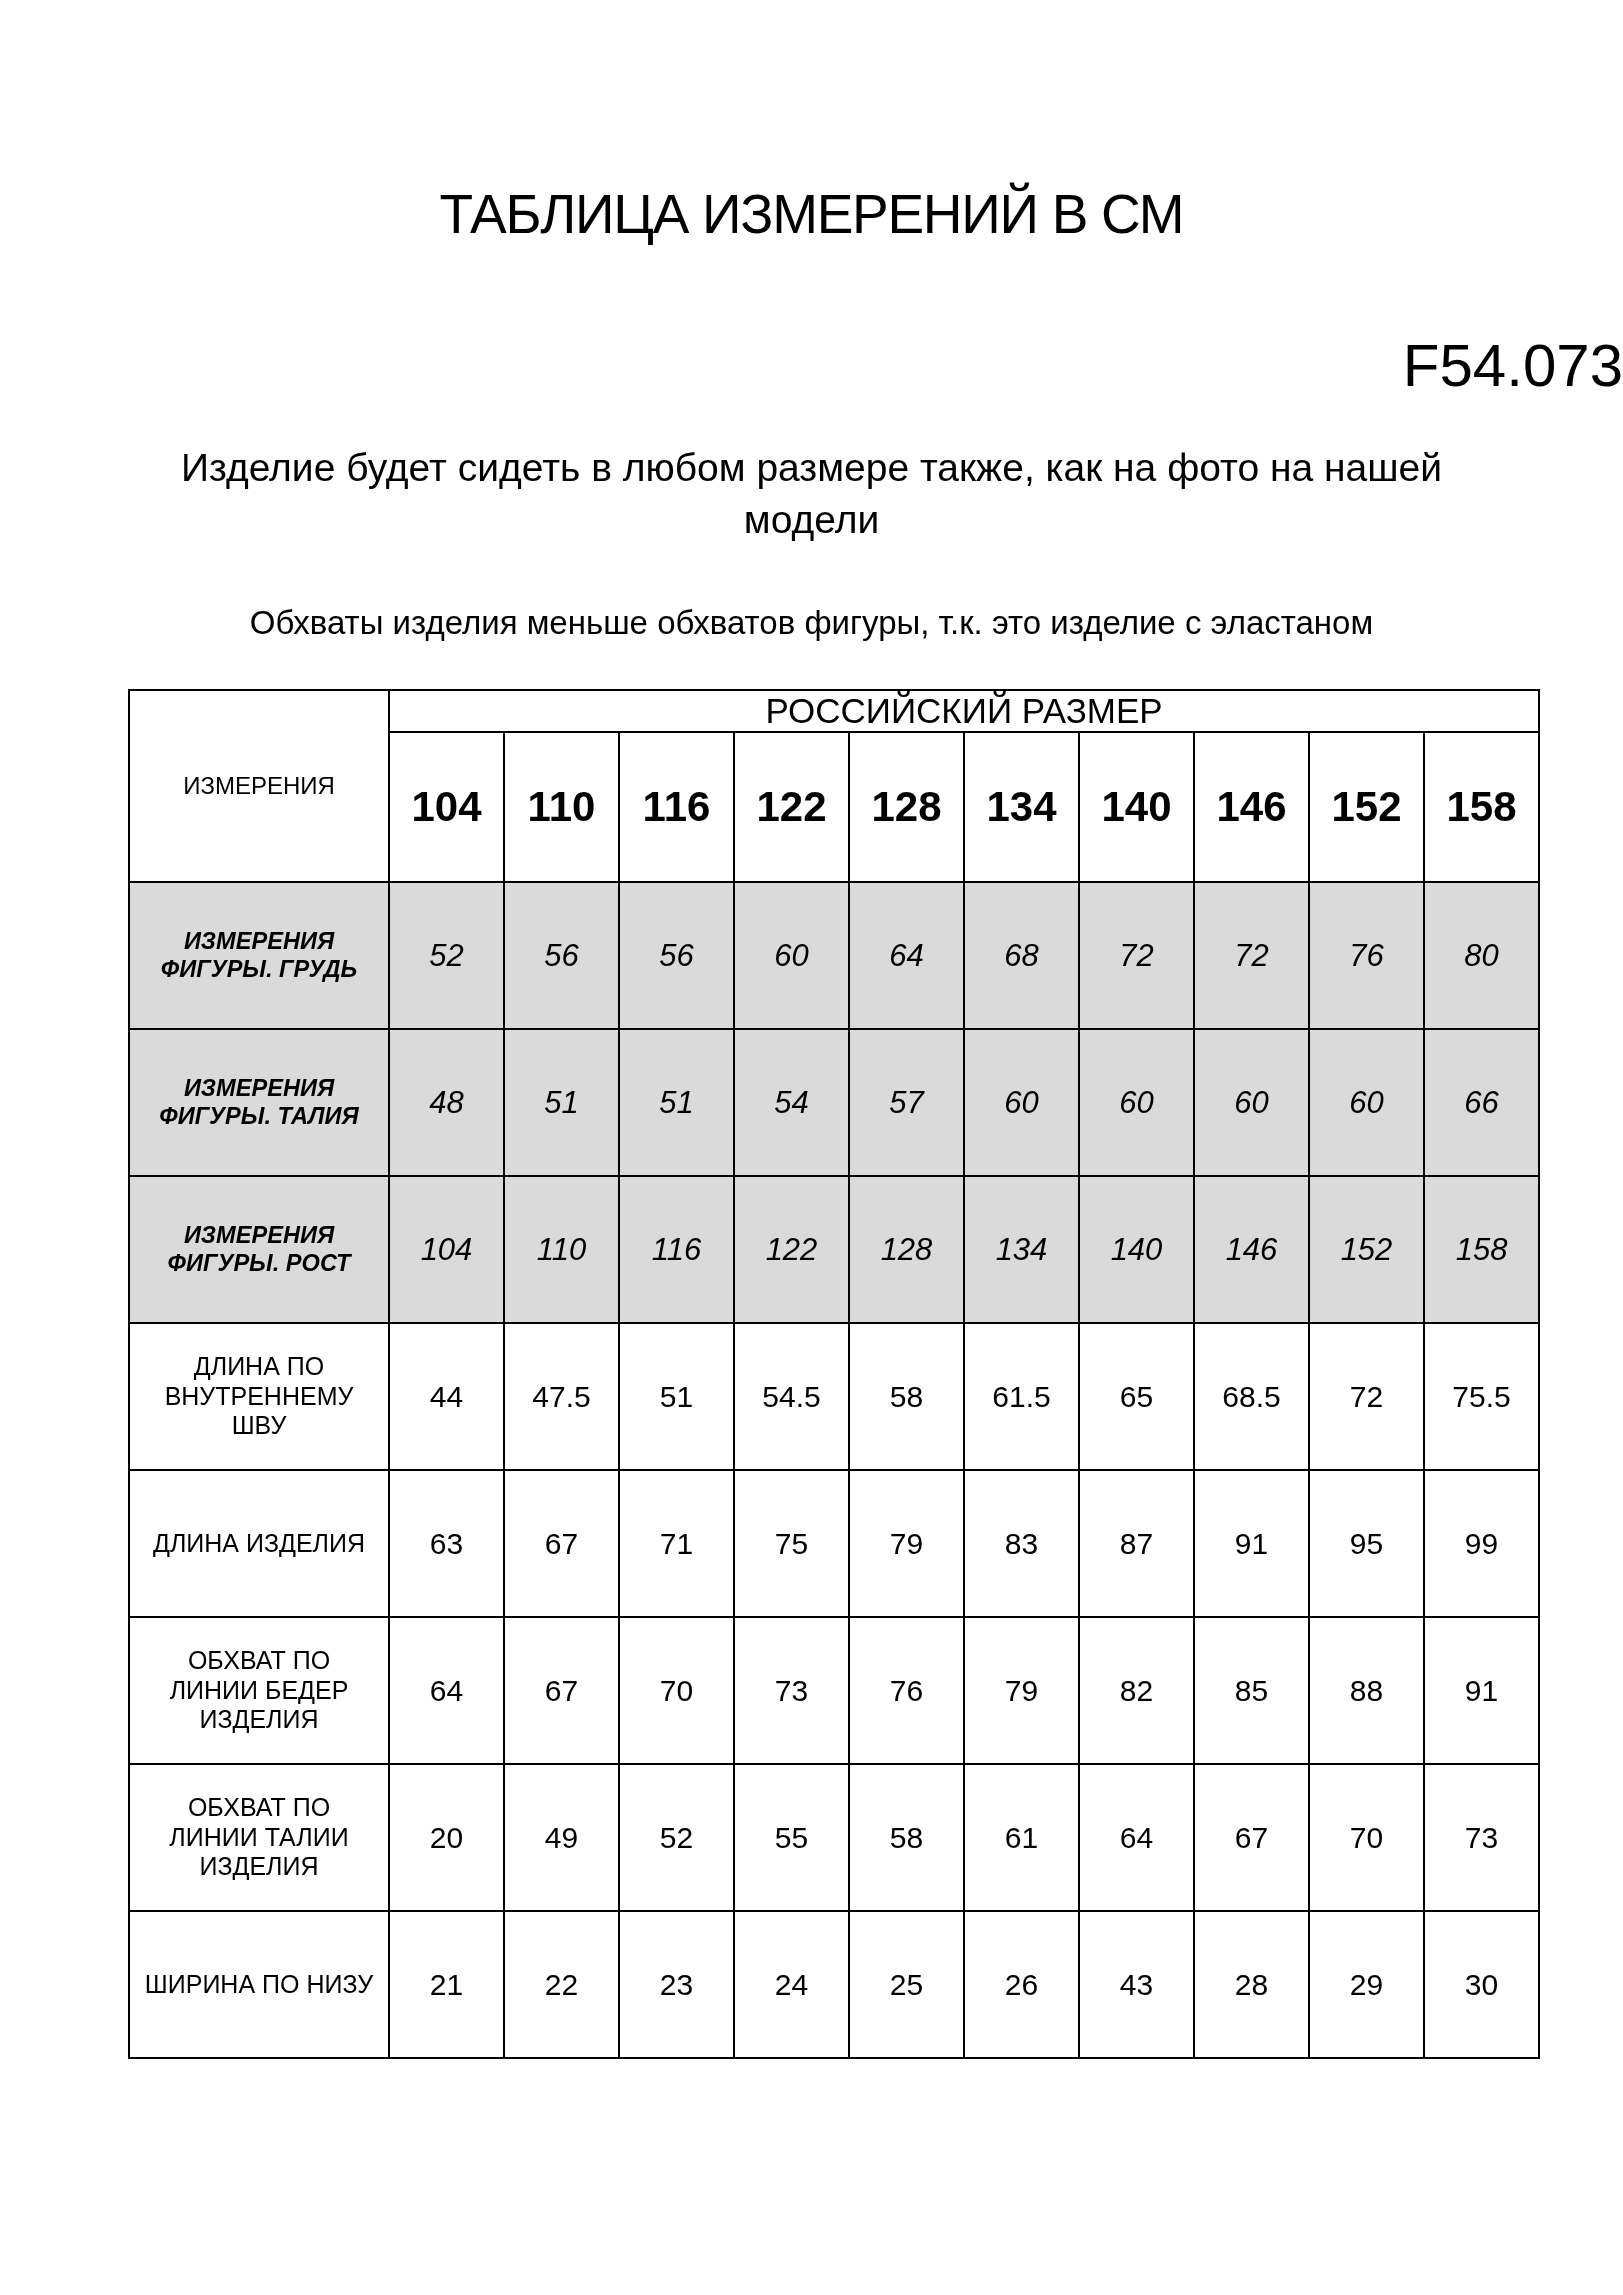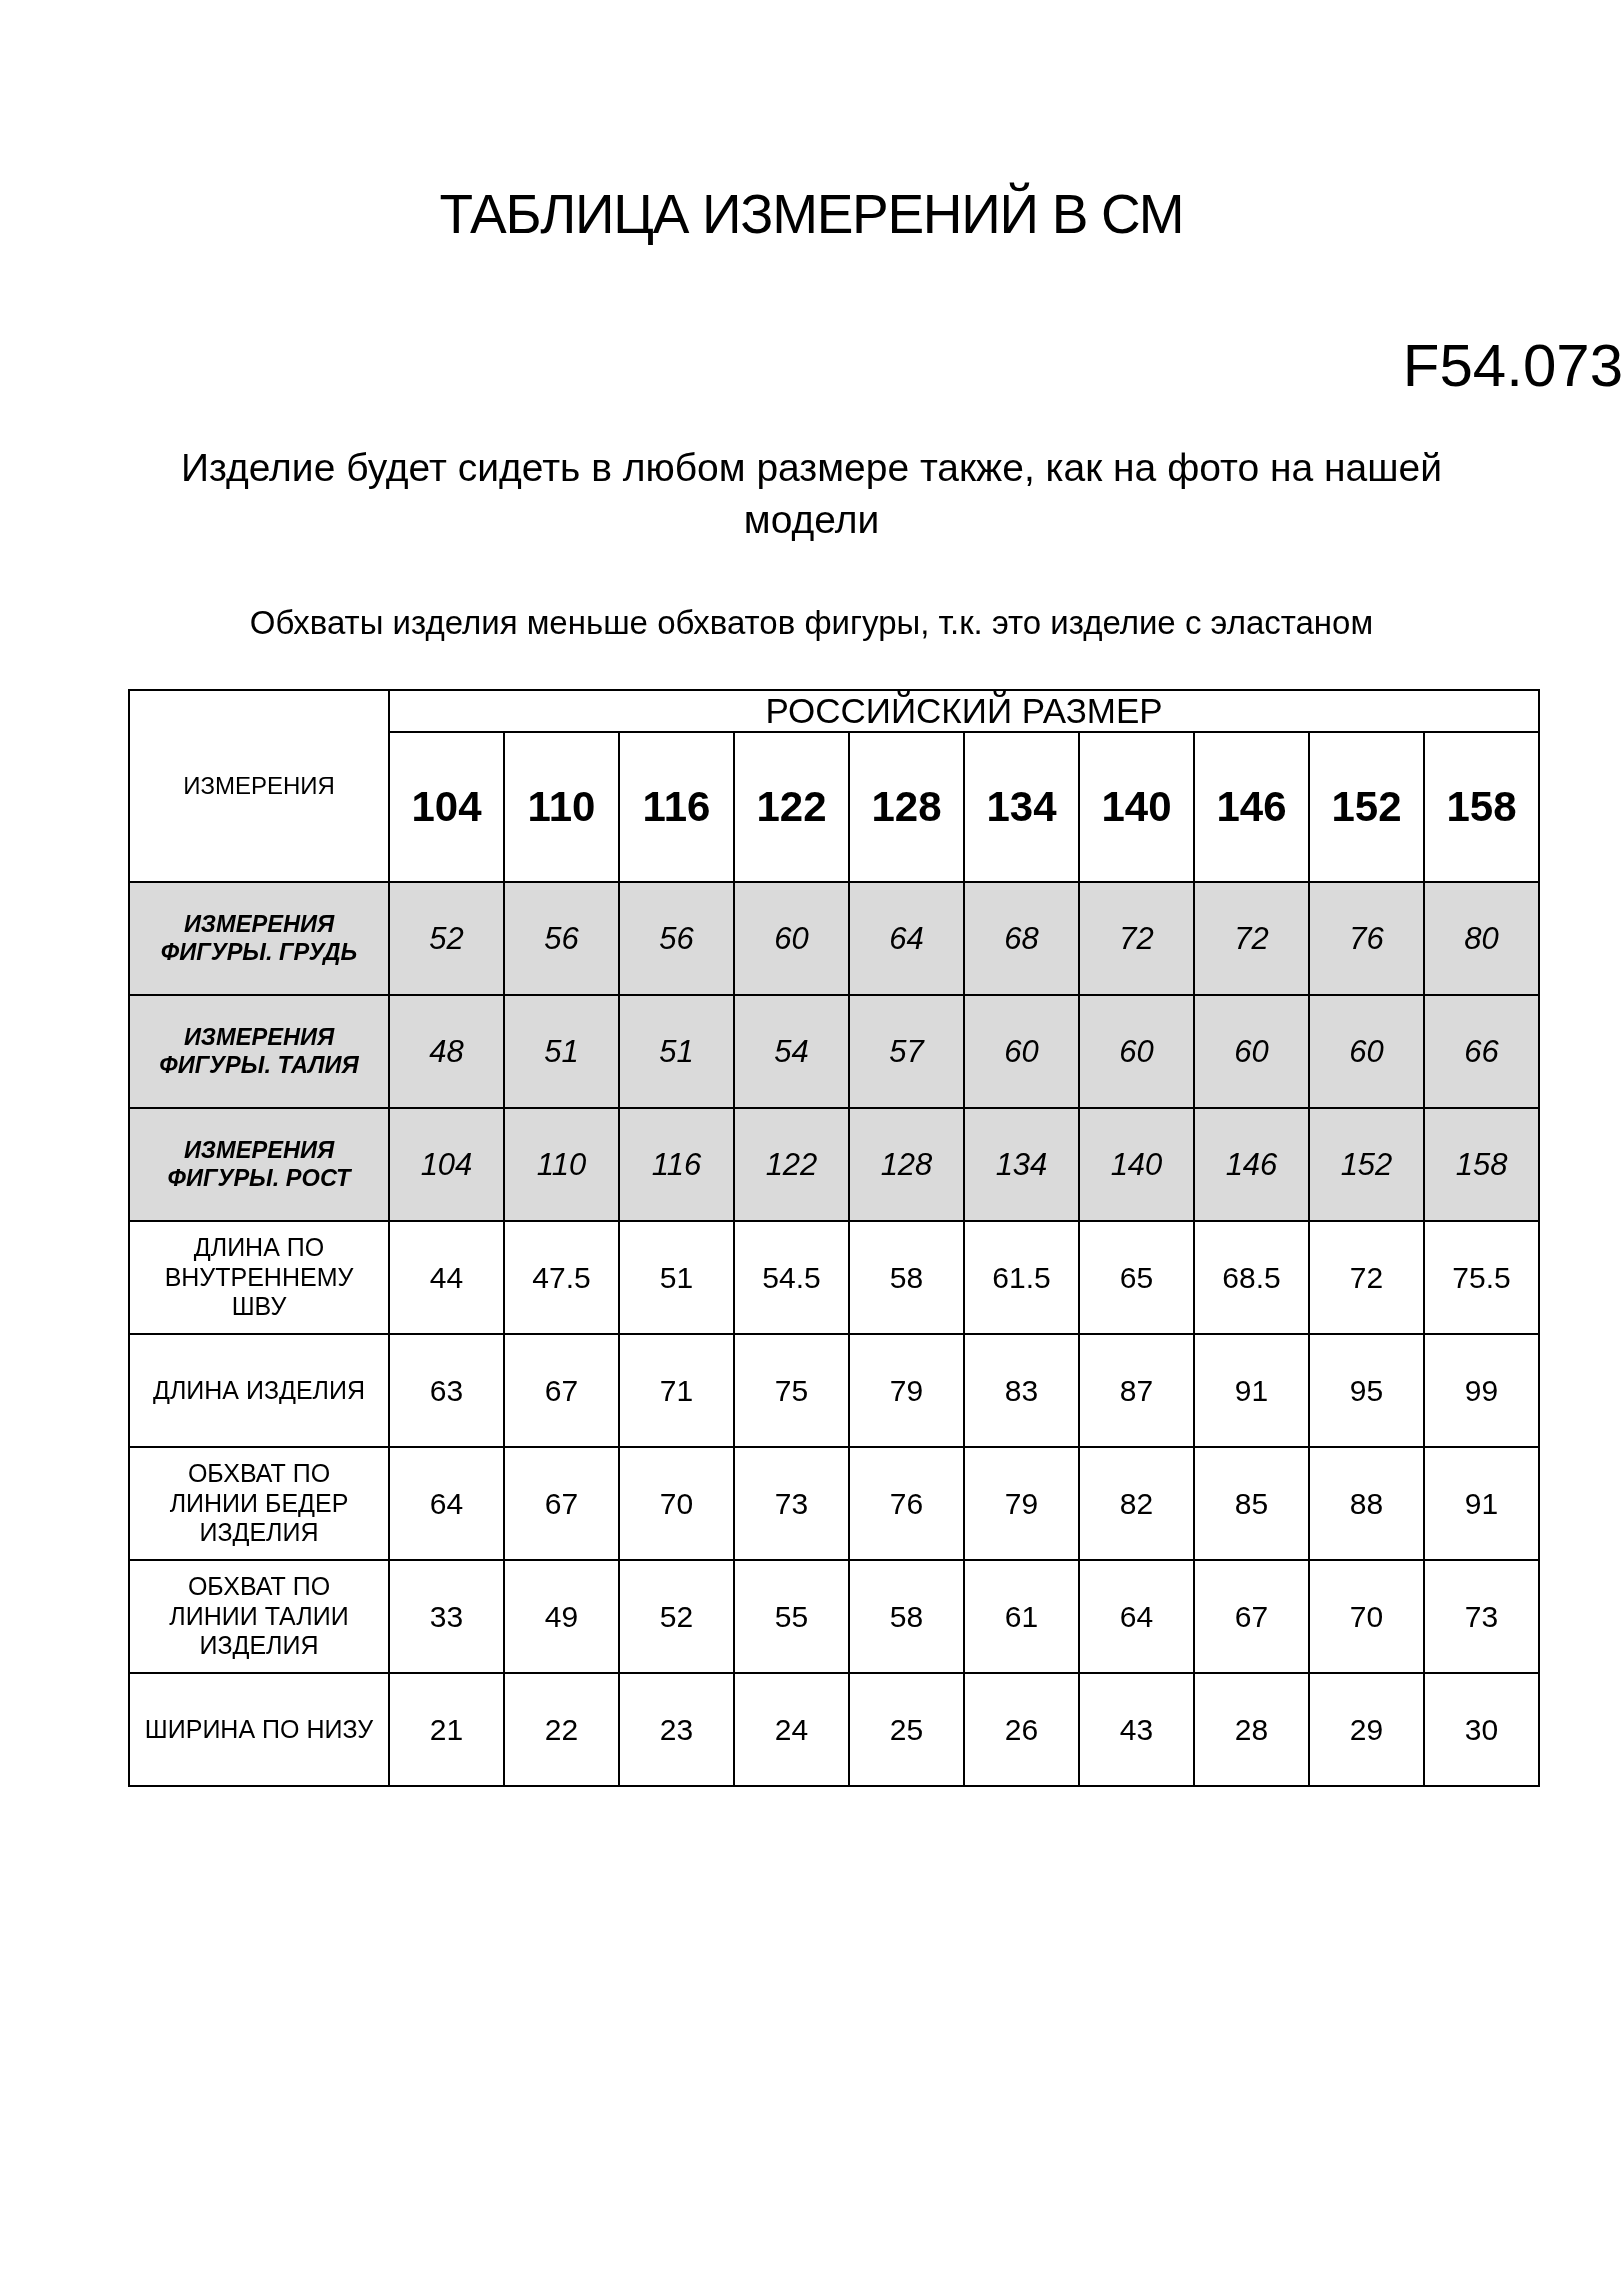--- a/index.html
+++ b/index.html
@@ -35,21 +35,21 @@
   .size-table col.c-label{width:260px;}
   .size-table col.c-size{width:115px;}
   .size-table th,.size-table td{
     border:2px solid #000;
     text-align:center;vertical-align:middle;
     font-weight:normal;overflow:hidden;
     padding:0;
   }
   .size-table thead tr.group-row{height:35px;}
   .size-table thead tr.sizes-row{height:150px;}
-  .size-table tbody tr{height:113px;}
+  .size-table tbody tr{height:147px;}
   .size-table th.corner{font-size:24px;background:#fff;margin-left:32px;}
   .size-table th.group{font-size:35px;background:#fff;}
   .size-table thead tr.sizes-row th{
     font-size:42px;font-weight:bold;border-bottom-width:2.6px;background:#fff;
   }
   .size-table tbody td{border-top-width:2.6px;border-bottom-width:2.6px;}
   .size-table td.row-label{
     font-size:25px;line-height:1.18;padding:0 11.8px;
   }
   .size-table td.value{font-size:30px;}
@@ -173,21 +173,21 @@
       <td class="value">73</td>
       <td class="value">76</td>
       <td class="value">79</td>
       <td class="value">82</td>
       <td class="value">85</td>
       <td class="value">88</td>
       <td class="value">91</td>
     </tr>
     <tr class="product">
       <td class="row-label">ОБХВАТ ПО ЛИНИИ ТАЛИИ ИЗДЕЛИЯ</td>
-      <td class="value">33</td>
+      <td class="value">20</td>
       <td class="value">49</td>
       <td class="value">52</td>
       <td class="value">55</td>
       <td class="value">58</td>
       <td class="value">61</td>
       <td class="value">64</td>
       <td class="value">67</td>
       <td class="value">70</td>
       <td class="value">73</td>
     </tr>

